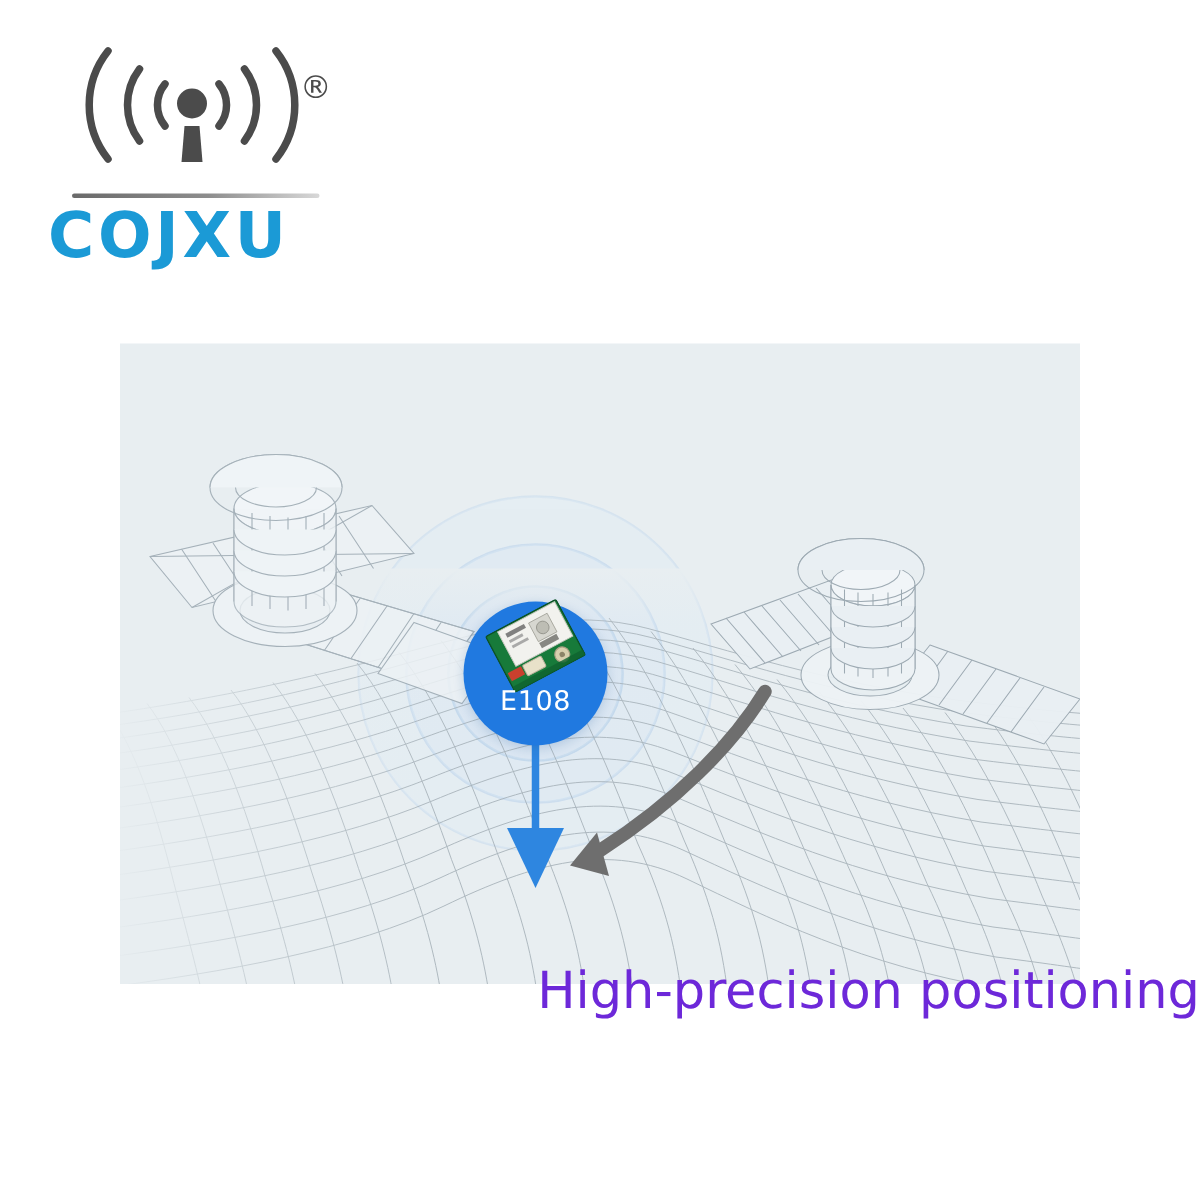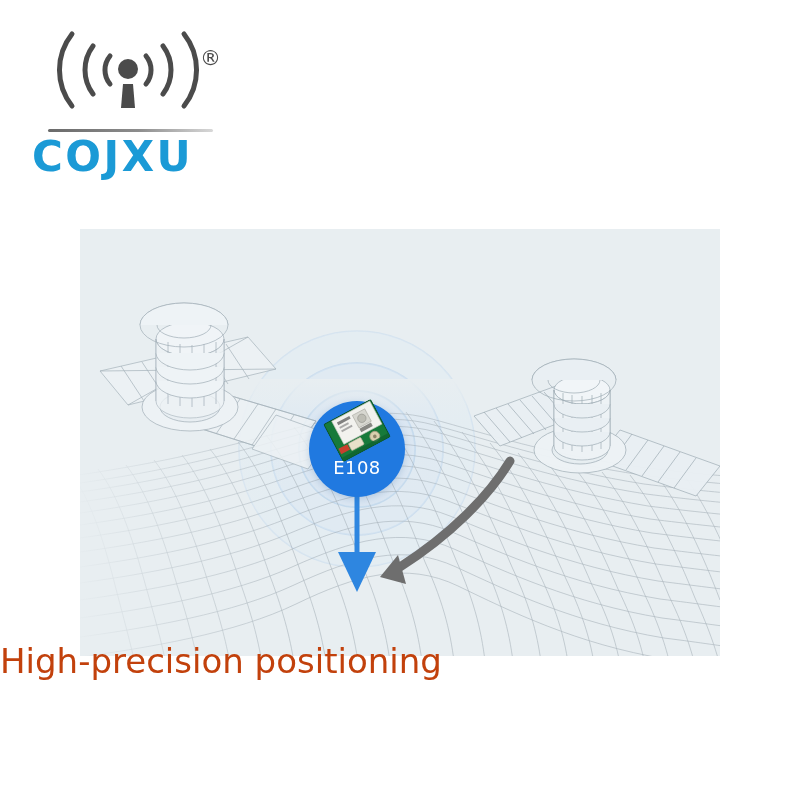--- a/index.html
+++ b/index.html
@@ -109,22 +109,22 @@
     height: 43px;
     transform: rotate(-28deg);
   }
 
   
   .caption {
     position: absolute;
     left: 0;
     top: 626px;
     width: 800px;
-    text-align: left;
-    color: #c2410c;
+    text-align: right;
+    color: #6d28d9;
     font-size: 34px;
     line-height: 70px;
     font-family: "DejaVu Sans", sans-serif;
   }
   .caption-line { display: block; }
 </style>
 </head>
 <body>
 
 <div class="brand">

